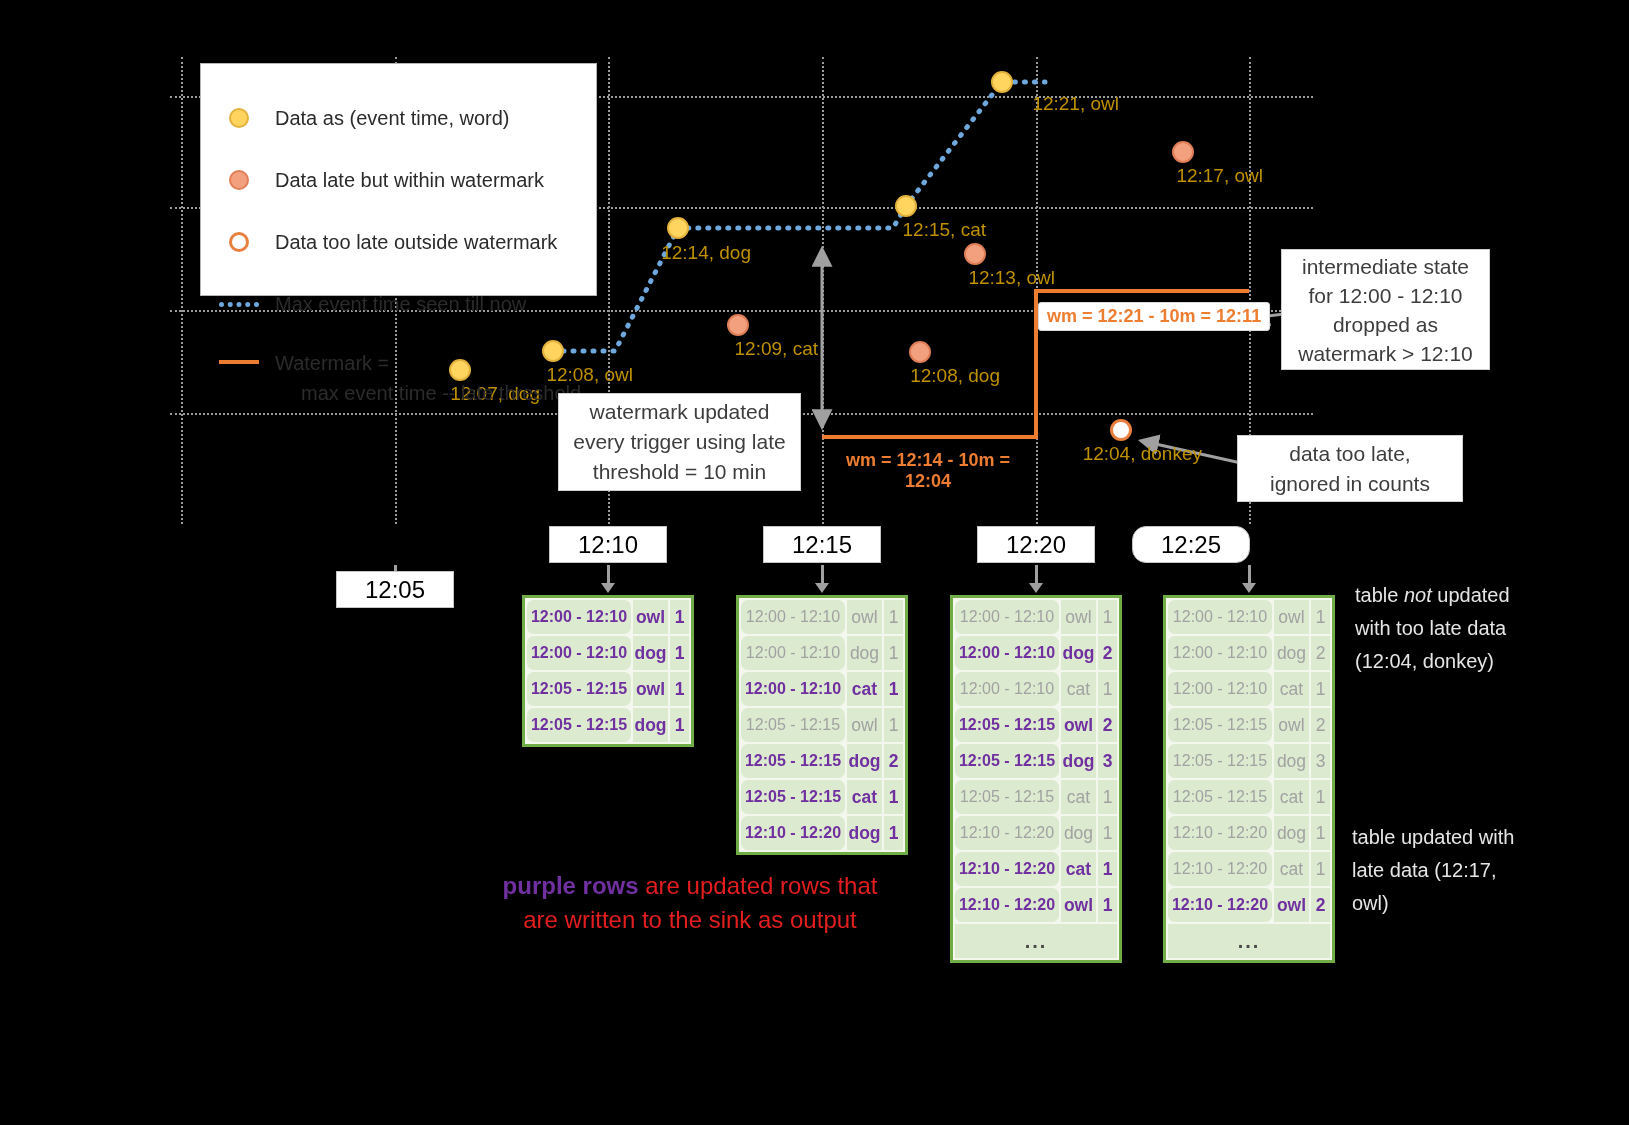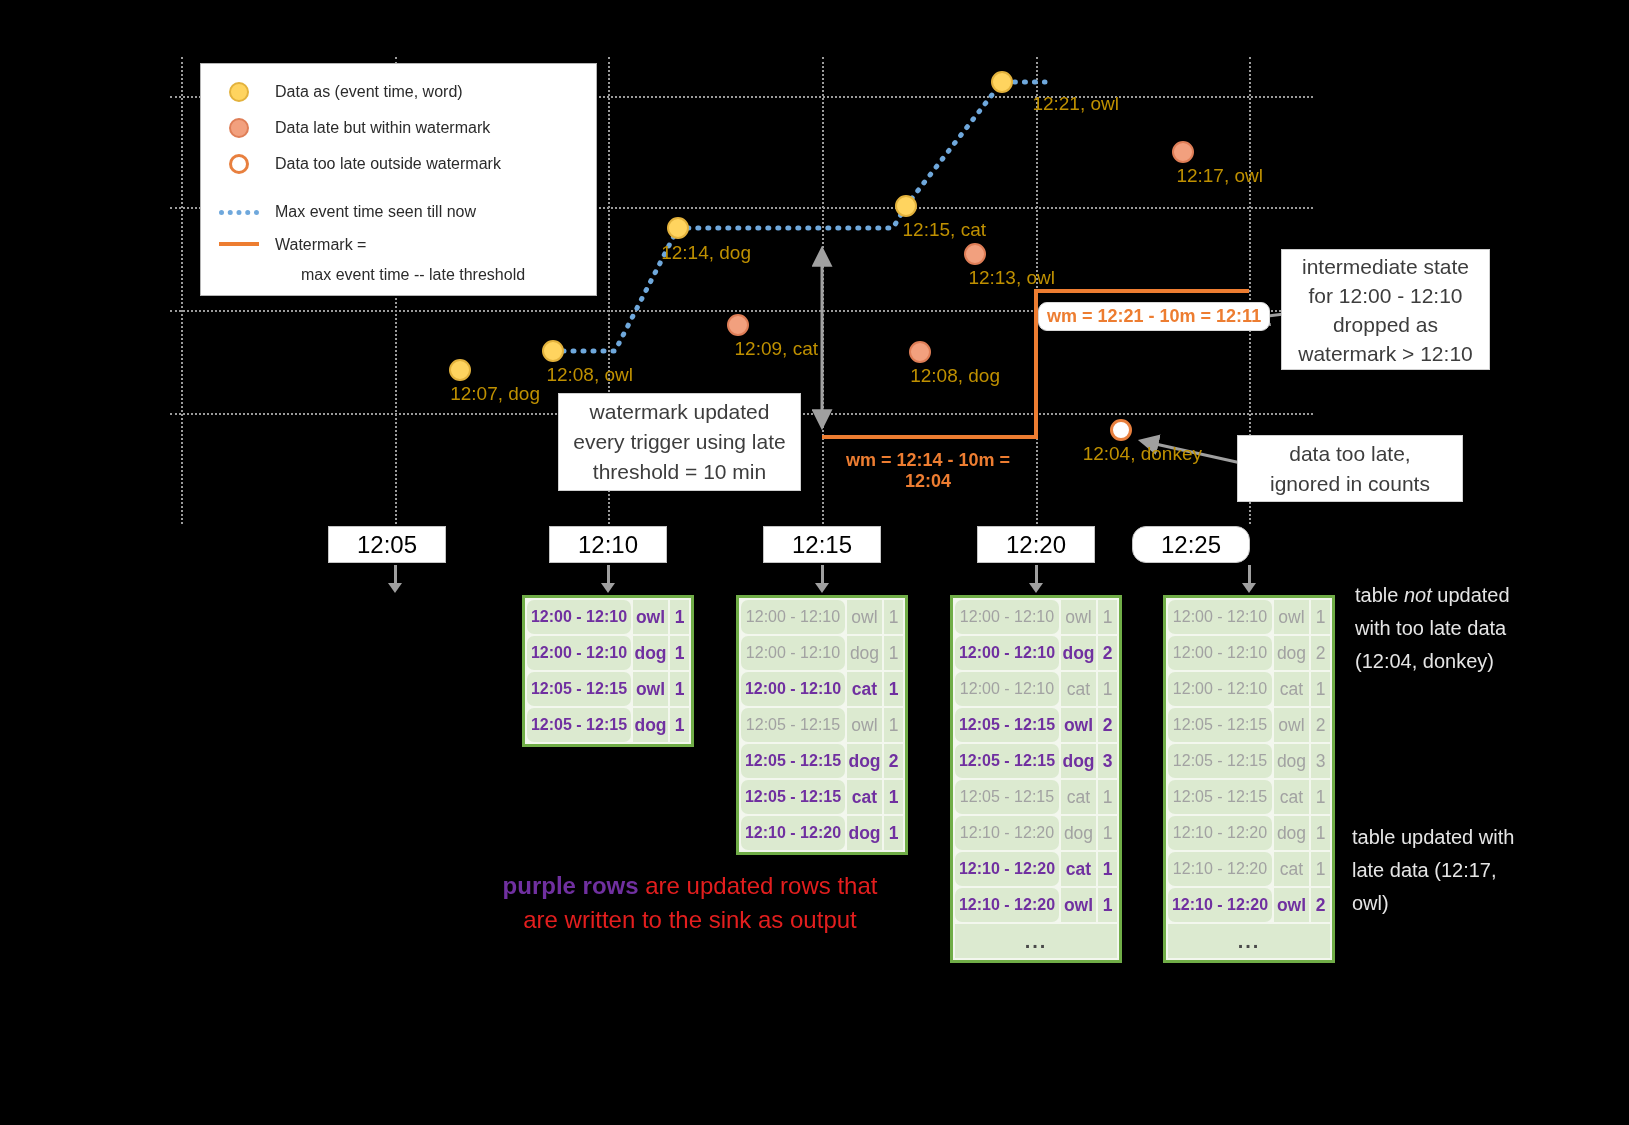--- a/index.html
+++ b/index.html
@@ -12,40 +12,40 @@
   #lines{position:absolute;left:0;top:0;z-index:2;}
   
   .dot{position:absolute;width:22px;height:22px;border-radius:50%;box-sizing:border-box;z-index:3;}
   .dot.ontime{background:#ffd45f;border:2px solid #e3b23c;}
   .dot.late{background:#f2a07e;border:2px solid #df7e57;}
   .dot.toolate{background:#fff;border:3px solid #e8803f;}
   .ptlabel{position:absolute;width:160px;text-align:right;color:#bf9000;font-size:19px;z-index:3;}
   
   .legend{position:absolute;left:200px;top:63px;width:397px;height:233px;background:#fff;
           border:1px solid #b5b5b5;box-sizing:border-box;padding:10px 0 0 16px;color:#2b2b2b;z-index:4;}
-  .lg-row{display:flex;align-items:center;gap:14px;height:36px;font-size:16px;}
+  .lg-row{display:flex;align-items:center;gap:14px;height:36px;font-size:20px;margin-top:26px;}
   .lg-row.gap{margin-bottom:12px;}
   .lg-sample{width:44px;display:flex;justify-content:center;flex:0 0 44px;}
   .lg-dot{width:20px;height:20px;border-radius:50%;box-sizing:border-box;}
   .ontime-dot{background:#ffd45f;border:2px solid #e3b23c;}
   .late-dot{background:#f2a07e;border:2px solid #df7e57;}
   .toolate-dot{background:#fff;border:3px solid #e8803f;}
   .lg-dotted{width:40px;height:0;border-top:5px dotted #6fa8dc;}
   .lg-solid{width:40px;height:0;border-top:4px solid #ed7d31;}
   .lg-row.two{align-items:flex-start;height:auto;}
   .lg-row.two .lg-sample{margin-top:12px;}
   .lg-text2 div{line-height:30px;}
   .lg-text2 .indent{padding-left:26px;}
   
   .callout{position:absolute;background:#fff;border:1px solid #cfcfcf;color:#3d3d3d;text-align:center;
            white-space:pre-line;display:flex;align-items:center;justify-content:center;
            box-sizing:border-box;font-size:21px;line-height:30px;z-index:4;}
   
   .wm-label{position:absolute;color:#ed7d31;font-size:18px;font-weight:600;text-align:center;z-index:4;}
-  .wm-label.boxed{background:#fff;border:1px solid #d8d8d8;border-radius:9px;padding:3px 8px;}
+  .wm-label.boxed{background:#fff;border:1px solid #d8d8d8;border-radius:3px;padding:3px 8px;}
   
   .timebox{position:absolute;top:526px;width:118px;height:37px;background:#fff;border:1px solid #c4c4c4;
            color:#000;font-size:24px;display:flex;align-items:center;justify-content:center;
            box-sizing:border-box;z-index:4;}
   .darrow-shaft{position:absolute;width:3px;background:#a0a0a0;z-index:3;}
   .darrow-head{position:absolute;width:0;height:0;border-left:7px solid transparent;
                border-right:7px solid transparent;border-top:10px solid #a0a0a0;z-index:3;}
   
   .rtable{position:absolute;width:172px;background:#f3f7ee;border:3px solid #70ad47;padding:2px;
           display:flex;flex-direction:column;gap:2px;box-sizing:border-box;z-index:4;}
@@ -161,21 +161,21 @@
     <div class="dot late" style="left: 727px; top: 314px;"></div>
     <div class="ptlabel" style="left: 658px; top: 338px;">12:09, cat</div>
     <div class="dot late" style="left: 964px; top: 243px;"></div>
     <div class="ptlabel" style="left: 895px; top: 267px;">12:13, owl</div>
     <div class="dot late" style="left: 909px; top: 341px;"></div>
     <div class="ptlabel" style="left: 840px; top: 365px;">12:08, dog</div>
     <div class="dot late" style="left: 1172px; top: 141px;"></div>
     <div class="ptlabel" style="left: 1103px; top: 165px;">12:17, owl</div>
     <div class="dot toolate" style="left: 1110px; top: 419px;"></div>
     <div class="ptlabel" style="left: 1042px; top: 443px;">12:04, donkey</div>
-    <div class="timebox" style="left: 328px;">12:05</div>
+    <div class="timebox" style="left: 336px; margin-top: 45px;">12:05</div>
     <div class="darrow-shaft" style="left: 394px; top: 565px; height: 20px;"></div>
     <div class="darrow-head" style="left: 388px; top: 583px;"></div>
     <div class="timebox" style="left: 549px;">12:10</div>
     <div class="darrow-shaft" style="left: 607px; top: 565px; height: 20px;"></div>
     <div class="darrow-head" style="left: 601px; top: 583px;"></div>
     <div class="rtable" style="left: 522px; top: 595px;">
       <div class="trow upd">
         <span class="win">12:00 - 12:10</span>
         <span>owl</span>
         <span>1</span>

